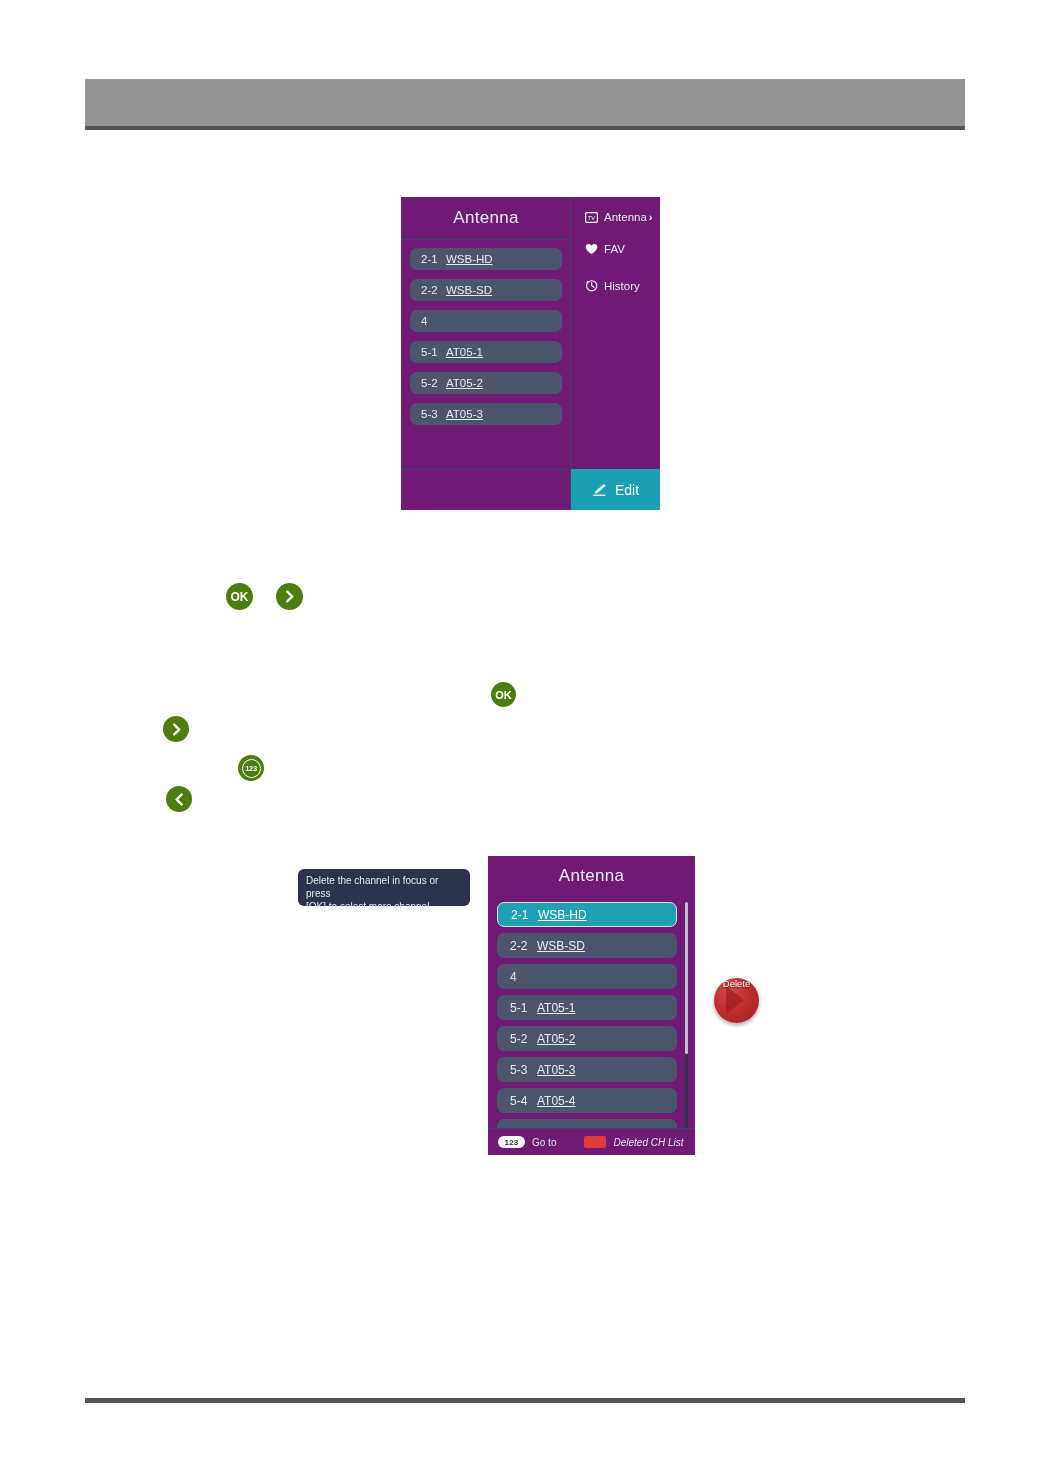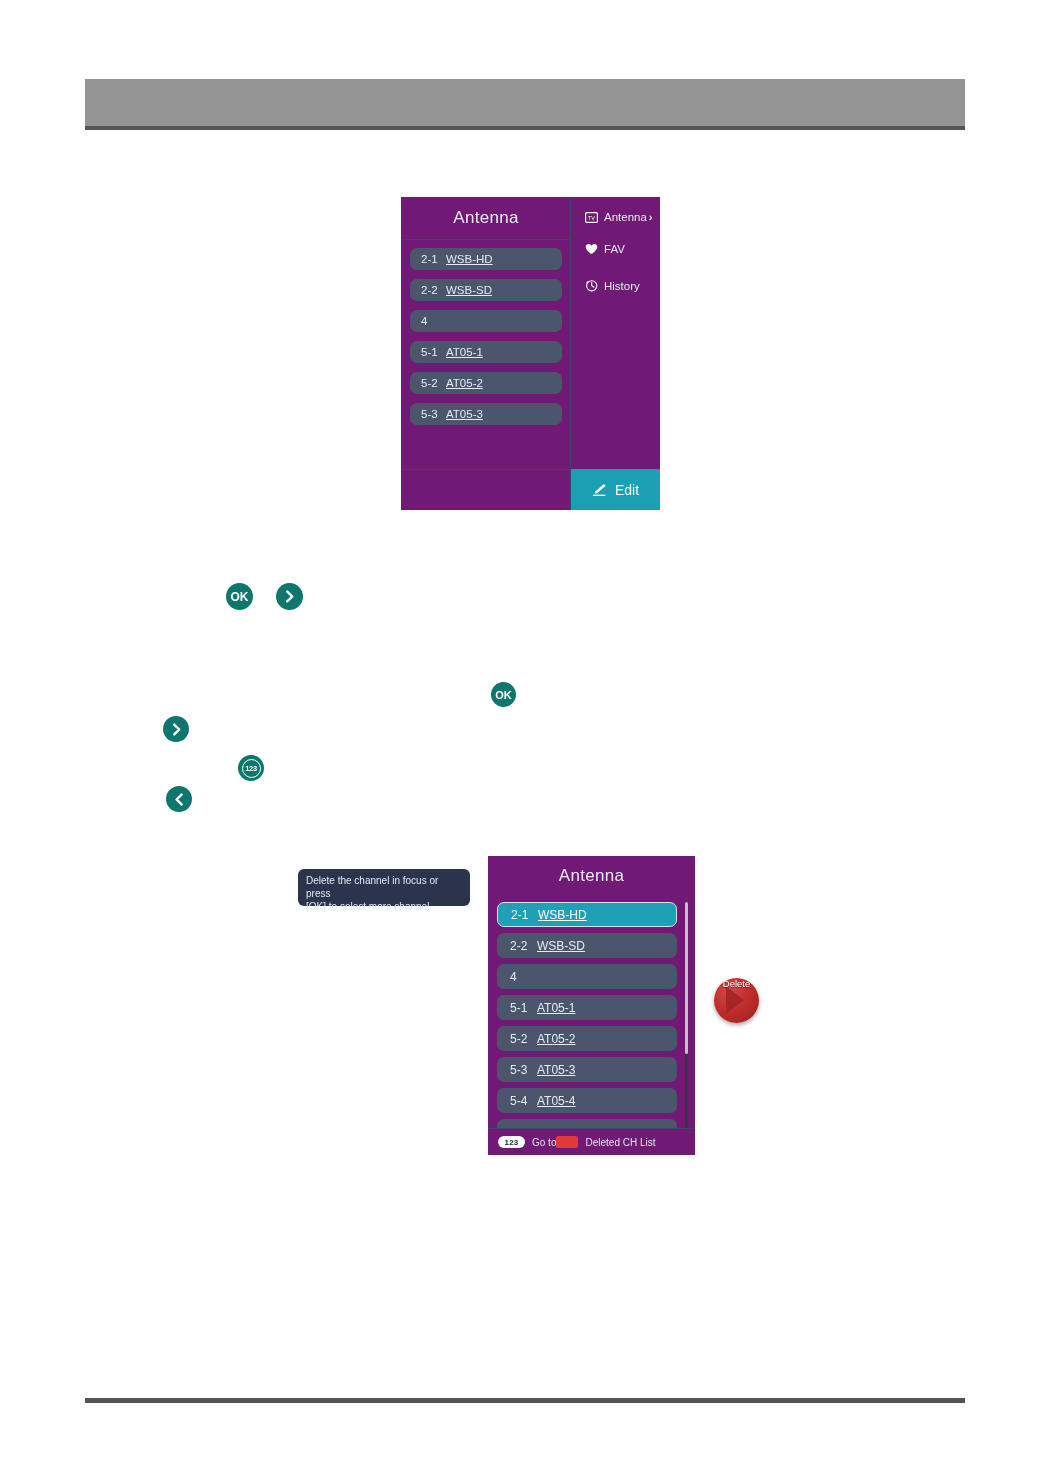--- a/index.html
+++ b/index.html
@@ -198,20 +198,22 @@
     align-items: center;
     color: #dfe5ef;
     font-size: 10px;
   }
   #figure2 .foot-left {
     display: flex; align-items: center;
     margin-left: 10px;
   }
   #figure2 .foot-right {
     display: flex; align-items: center;
+    margin-left: 28px;
+    font-style: italic;
   }
   .pill-123 {
     display: inline-flex;
     align-items: center;
     justify-content: center;
     width: 27px; height: 12px;
     border-radius: 7px;
     background: #ffffff;
     color: #232b42;
     font-size: 8px;
@@ -240,21 +242,21 @@
     padding: 5px 8px 16px 8px;
     color: #e4e9f2;
     font-size: 10px;
     line-height: 13px;
   }
 
   
   .key-btn {
     position: absolute;
     border-radius: 50%;
-    background: #0f766e;
+    background: #4d7c0f;
     display: flex;
     align-items: center;
     justify-content: center;
     color: #ffffff;
   }
   .key-btn.ok {
     font-weight: bold;
     font-family: "Liberation Sans", sans-serif;
   }
   #key-ok-1  { left: 226px; top: 583px; width: 27px; height: 27px; font-size: 12px; }

